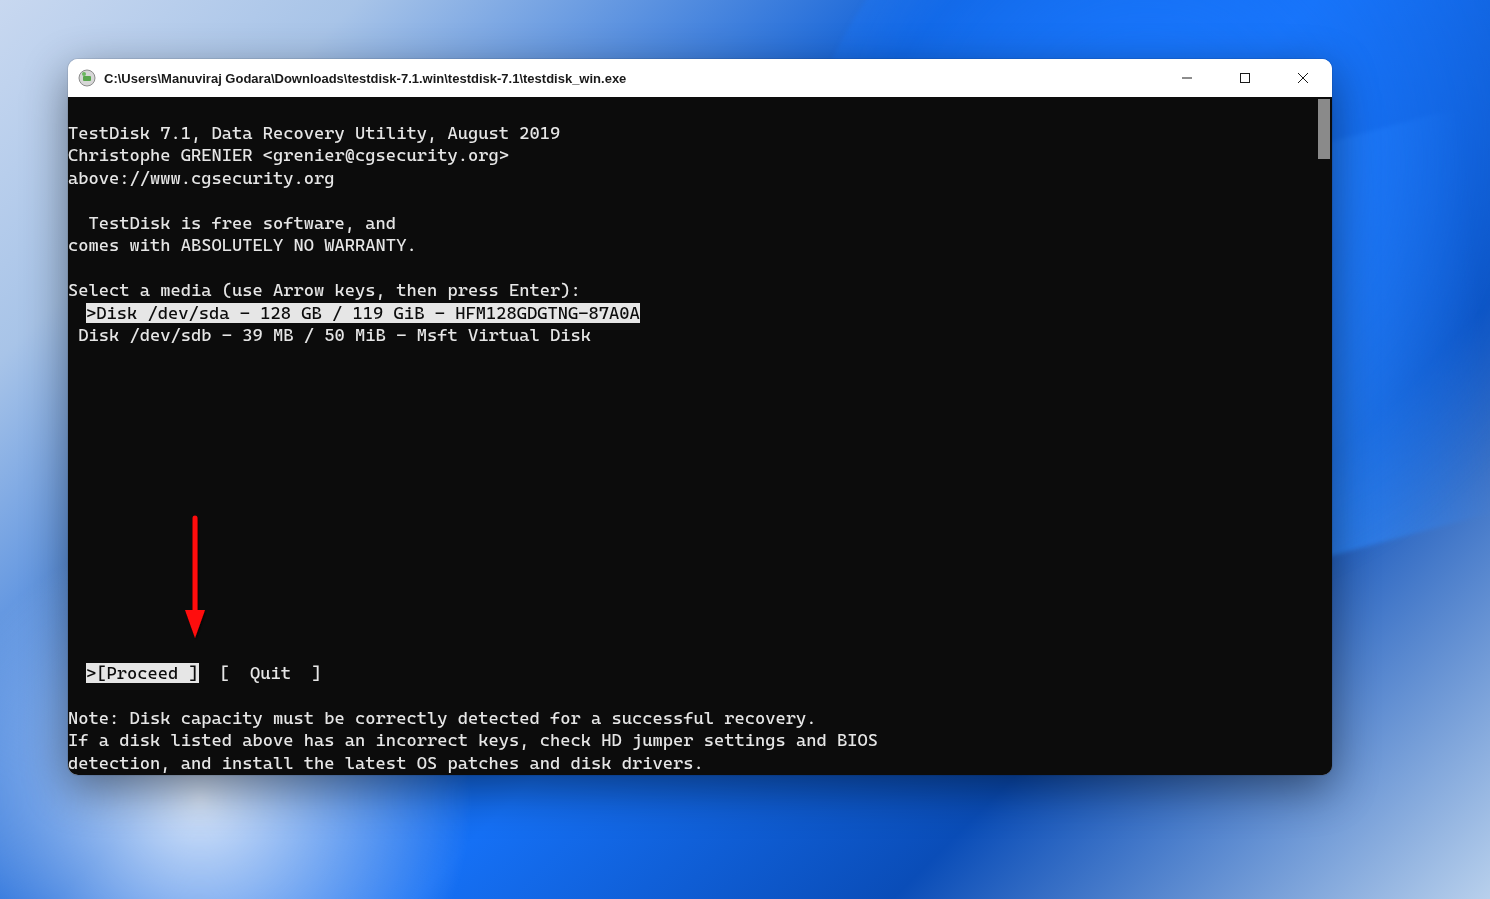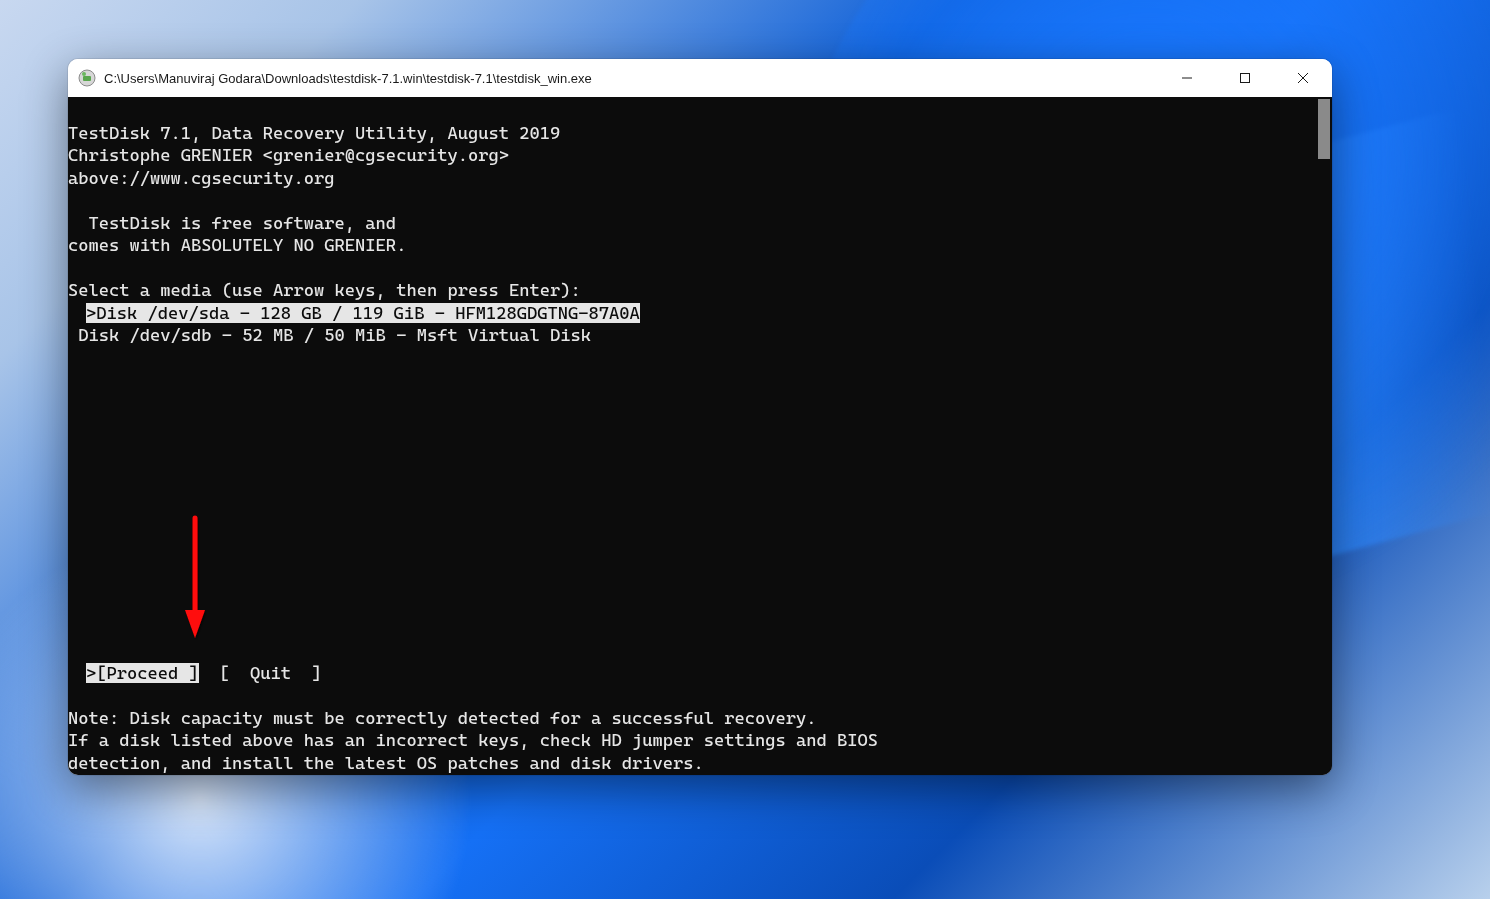--- a/index.html
+++ b/index.html
@@ -46,20 +46,21 @@
       width: 18px;
       height: 18px;
       margin-right: 8px;
       display:inline-block;
     }
     .title-text {
       font-size: 13px;
       color: #1a1a1a;
       flex: 1;
       white-space: nowrap;
+      font-weight: bold;
     }
     .win-buttons {
       display: flex;
       height: 100%;
     }
     .win-btn {
       width: 58px;
       height: 100%;
       display: flex;
       align-items: center;
@@ -146,25 +147,25 @@
     </div>
   </div>
 
   <div class="terminal">
     <div class="terminal-content">
 <span class="line">TestDisk 7.1, Data Recovery Utility, August 2019</span>
 <span class="line">Christophe GRENIER &lt;grenier@cgsecurity.org&gt;</span>
 <span class="line">above://www.cgsecurity.org</span>
 
 <span class="line">  TestDisk is free software, and</span>
-<span class="line">comes with ABSOLUTELY NO GRENIER.</span>
+<span class="line">comes with ABSOLUTELY NO WARRANTY.</span>
 
 <span class="line">Select a media (use Arrow keys, then press Enter):</span>
 <span class="line"><span class="sel">&gt;Disk /dev/sda - 128 GB / 119 GiB - HFM128GDGTNG-87A0A</span></span>
-<span class="line"> Disk /dev/sdb - 52 MB / 50 MiB - Msft Virtual Disk</span>
+<span class="line"> Disk /dev/sdb - 39 MB / 50 MiB - Msft Virtual Disk</span>
 
 
 
 
 
 
 
 
 
 

